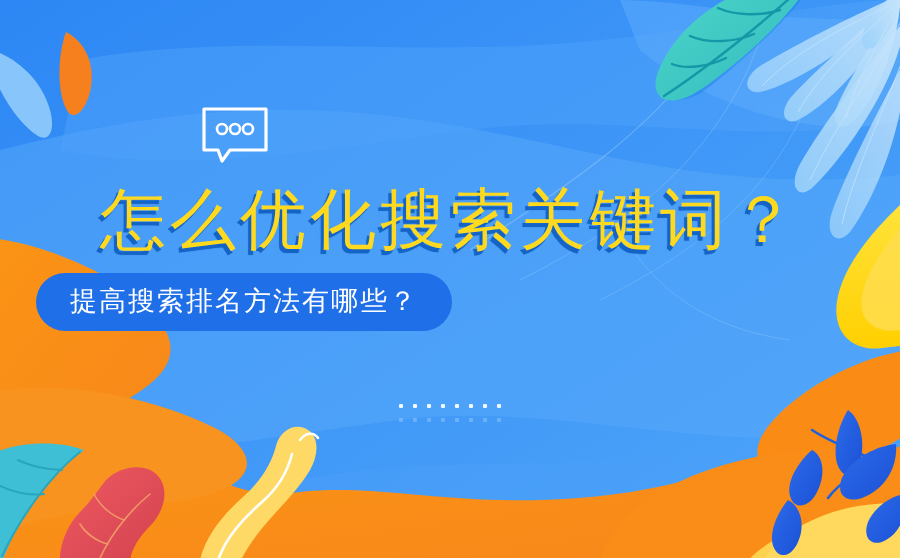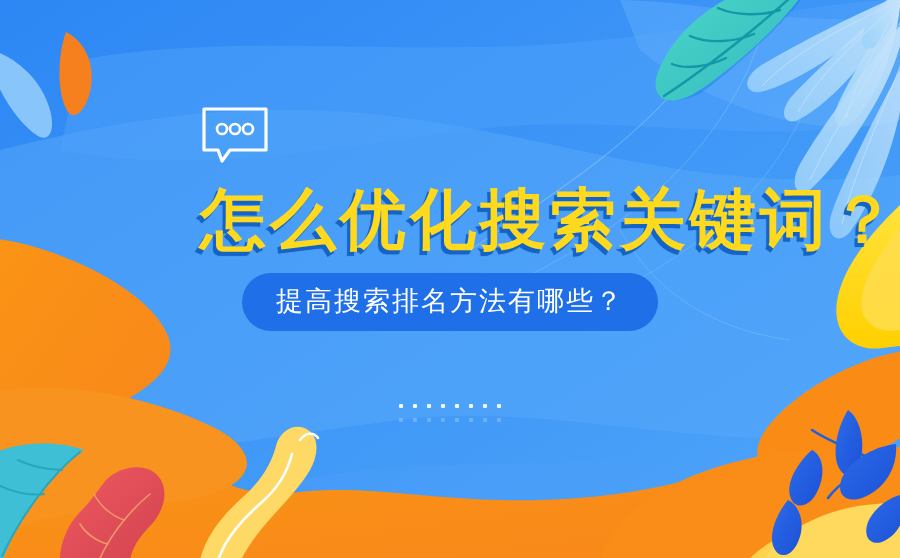--- a/index.html
+++ b/index.html
@@ -29,39 +29,39 @@
     left:200px;
     top:106px;
     width:70px;
     height:58px;
   }
 
   .title{
     position:absolute;
     left:0; right:0;
     top:178px;
-    text-align:right;
+    text-align:center;
     font-size:66px;
     line-height:84px;
-    font-weight:bold;
+    font-weight:normal;
     letter-spacing:4px;
     color:#FFD91E;
     text-shadow:
       -3px 4px 0 #1464c8,
       -3px 4px 1px rgba(12,70,150,.55);
     white-space:nowrap;
     font-family:"DejaVu Sans","Liberation Sans",sans-serif;
   }
 
   .subtitle-wrap{
     position:absolute;
     left:0; right:0;
     top:273px;
     display:flex;
-    justify-content:center;
+    padding-left:36px;
   }
   .subtitle{
     background:#1f6fe8;
     color:#ffffff;
     font-size:27px;
     line-height:30px;
     font-weight:500;
     letter-spacing:2px;
     padding:13px 34px 15px 34px;
     border-radius:34px;

